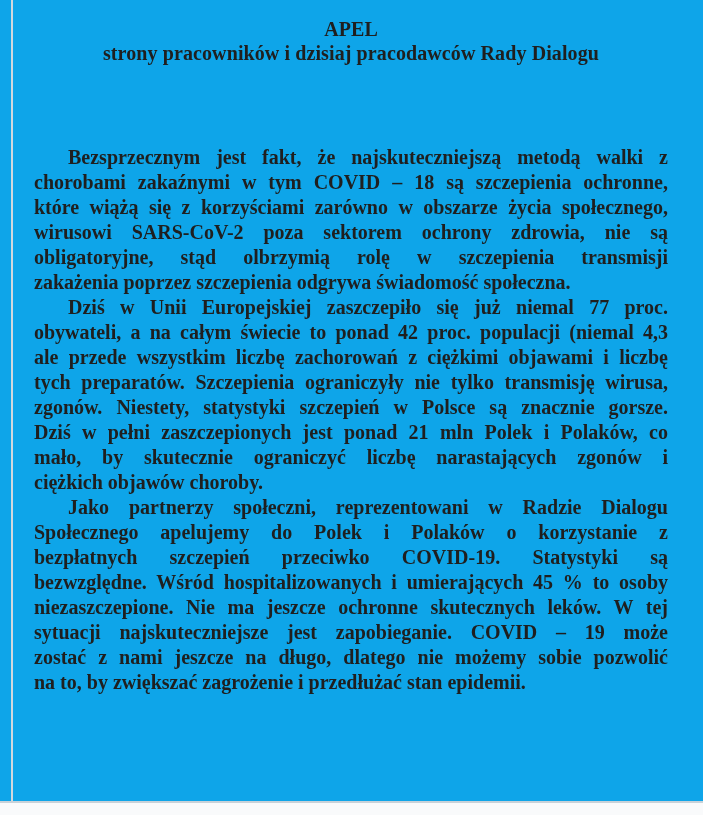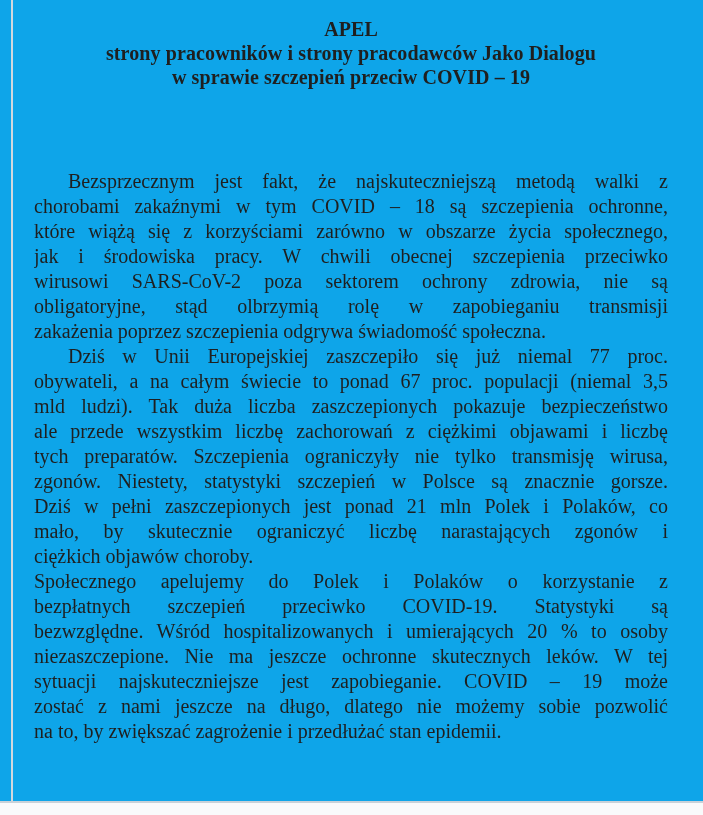--- a/index.html
+++ b/index.html
@@ -64,20 +64,21 @@
   .title-line {
     text-align: center;
   }
   .body-block {
     margin-top: 80px;
     font-size: 20px;
     line-height: 25px;
   }
   .para {
     margin: 0;
+    font-weight: bold;
   }
   .line {
     height: 25px;
     overflow: hidden;
     text-align: justify;
     text-align-last: justify;
   }
   .line.first {
     text-indent: 34px;
   }
@@ -87,49 +88,47 @@
 </style>
 </head>
 <body>
 
 <div class="page">
   <div class="left-rule"></div>
 
   <div class="content">
     <div class="title-block">
       <div class="title-line">APEL</div>
-      <div class="title-line">strony pracowników i strony pracodawców Jako Dialogu</div>
-      <div class="title-line">w sprawie szczepień przeciw COVID – 19</div>
+      <div class="title-line">strony pracowników i dzisiaj pracodawców Rady Dialogu</div>
     </div>
 
     <div class="body-block" id="body-block">
         <div class="para">
           <div class="line first">Bezsprzecznym jest fakt, że najskuteczniejszą metodą walki z</div>
           <div class="line">chorobami zakaźnymi w tym COVID – 18 są szczepienia ochronne,</div>
           <div class="line">które wiążą się z korzyściami zarówno w obszarze życia społecznego,</div>
-          <div class="line">jak i środowiska pracy. W chwili obecnej szczepienia przeciwko</div>
           <div class="line">wirusowi SARS-CoV-2 poza sektorem ochrony zdrowia, nie są</div>
-          <div class="line">obligatoryjne, stąd olbrzymią rolę w zapobieganiu transmisji</div>
+          <div class="line">obligatoryjne, stąd olbrzymią rolę w szczepienia transmisji</div>
           <div class="line last">zakażenia poprzez szczepienia odgrywa świadomość społeczna.</div>
         </div>
         <div class="para">
           <div class="line first">Dziś w Unii Europejskiej zaszczepiło się już niemal 77 proc.</div>
-          <div class="line">obywateli, a na całym świecie to ponad 67 proc. populacji (niemal 3,5</div>
-          <div class="line">mld ludzi). Tak duża liczba zaszczepionych pokazuje bezpieczeństwo</div>
+          <div class="line">obywateli, a na całym świecie to ponad 42 proc. populacji (niemal 4,3</div>
           <div class="line">ale przede wszystkim liczbę zachorowań z ciężkimi objawami i liczbę</div>
           <div class="line">tych preparatów. Szczepienia ograniczyły nie tylko transmisję wirusa,</div>
           <div class="line">zgonów. Niestety, statystyki szczepień w Polsce są znacznie gorsze.</div>
           <div class="line">Dziś w pełni zaszczepionych jest ponad 21 mln Polek i Polaków, co</div>
           <div class="line">mało, by skutecznie ograniczyć liczbę narastających zgonów i</div>
           <div class="line last">ciężkich objawów choroby.</div>
         </div>
         <div class="para">
+          <div class="line first">Jako partnerzy społeczni, reprezentowani w Radzie Dialogu</div>
           <div class="line">Społecznego apelujemy do Polek i Polaków o korzystanie z</div>
           <div class="line">bezpłatnych szczepień przeciwko COVID-19. Statystyki są</div>
-          <div class="line">bezwzględne. Wśród hospitalizowanych i umierających 20 % to osoby</div>
+          <div class="line">bezwzględne. Wśród hospitalizowanych i umierających 45 % to osoby</div>
           <div class="line">niezaszczepione. Nie ma jeszcze ochronne skutecznych leków. W tej</div>
           <div class="line">sytuacji najskuteczniejsze jest zapobieganie. COVID – 19 może</div>
           <div class="line">zostać z nami jeszcze na długo, dlatego nie możemy sobie pozwolić</div>
           <div class="line last">na to, by zwiększać zagrożenie i przedłużać stan epidemii.</div>
         </div>
       </div>
   </div>
 
   <div class="bottom-rule"></div>
   <div class="below-strip"></div>

